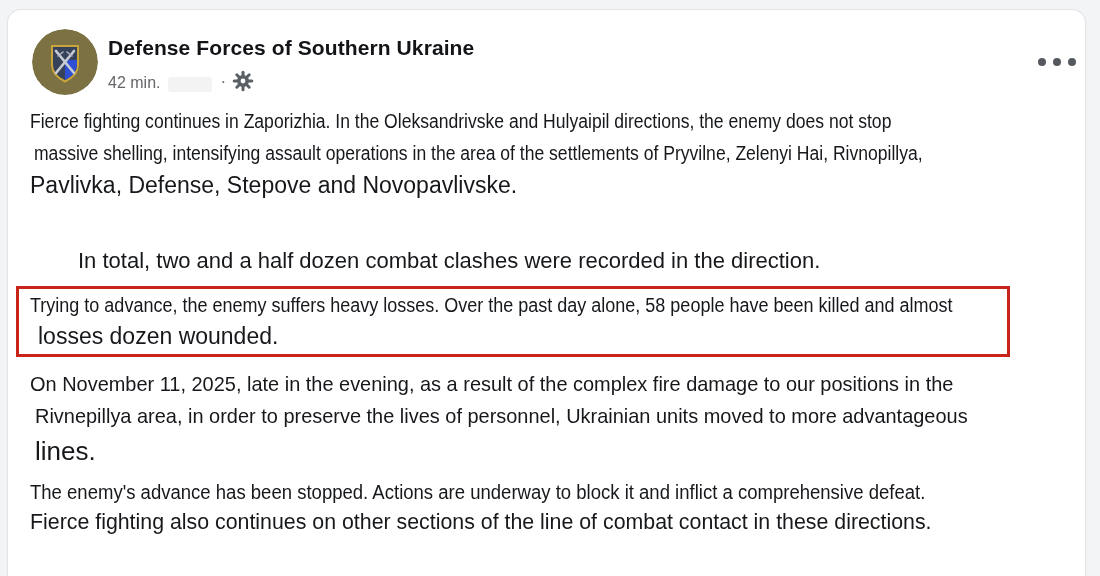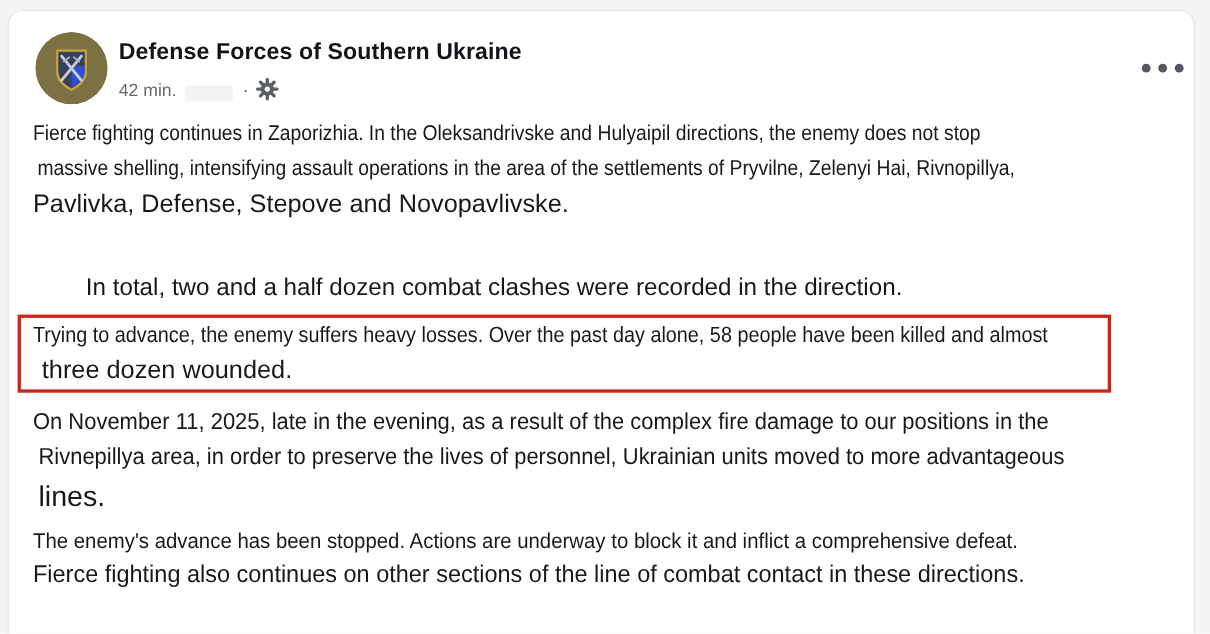--- a/index.html
+++ b/index.html
@@ -122,21 +122,21 @@
     </div>
 
     <div class="l" id="p1l1">Fierce fighting continues in Zaporizhia. In the Oleksandrivske and Hulyaipil directions, the enemy does not stop</div>
     <div class="l" id="p1l2">massive shelling, intensifying assault operations in the area of the settlements of Pryvilne, Zelenyi Hai, Rivnopillya,</div>
     <div class="l" id="p1l3">Pavlivka, Defense, Stepove and Novopavlivske.</div>
 
     <div class="l" id="p2l1">In total, two and a half dozen combat clashes were recorded in the direction.</div>
 
     <div class="highlight-box"></div>
     <div class="l" id="hl1">Trying to advance, the enemy suffers heavy losses. Over the past day alone, 58 people have been killed and almost</div>
-    <div class="l" id="hl2">three dozen wounded.</div>
+    <div class="l" id="hl2">losses dozen wounded.</div>
 
     <div class="l" id="p4l1">On November 11, 2025, late in the evening, as a result of the complex fire damage to our positions in the</div>
     <div class="l" id="p4l2">Rivnepillya area, in order to preserve the lives of personnel, Ukrainian units moved to more advantageous</div>
     <div class="l" id="p4l3">lines.</div>
 
     <div class="l" id="p5l1">The enemy's advance has been stopped. Actions are underway to block it and inflict a comprehensive defeat.</div>
     <div class="l" id="p5l2">Fierce fighting also continues on other sections of the line of combat contact in these directions.</div>
 
   </div>
 </div>

